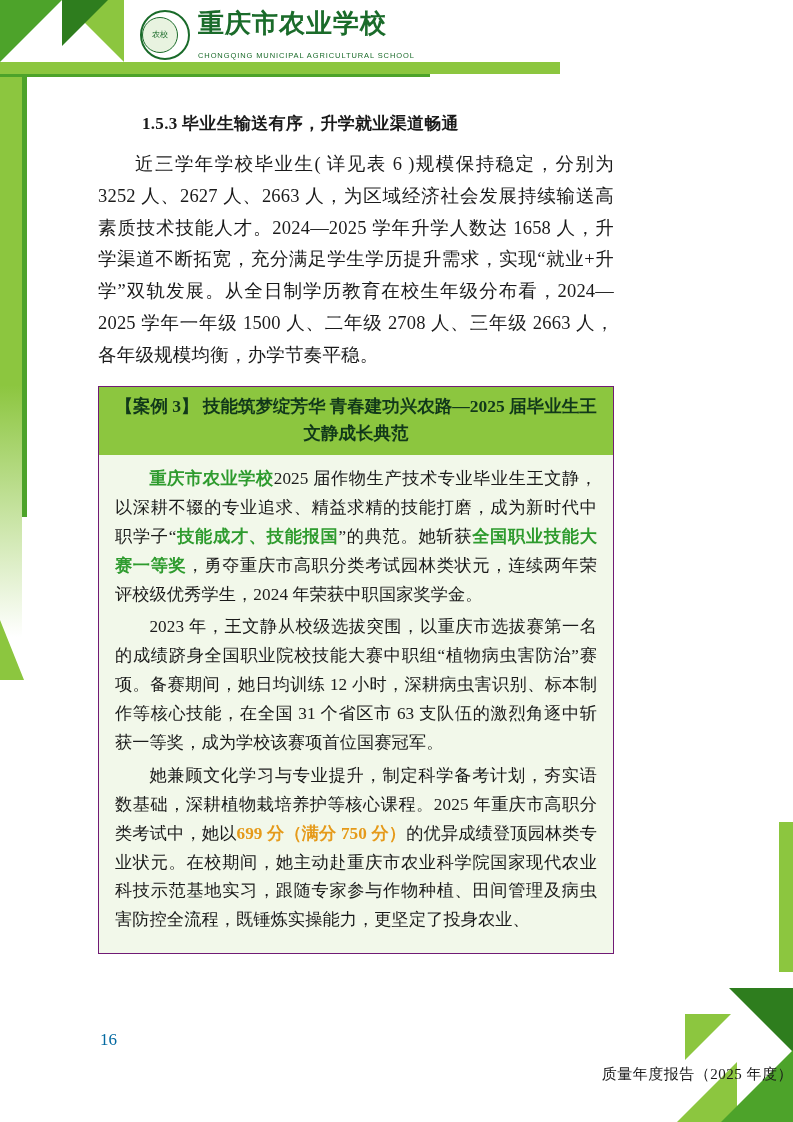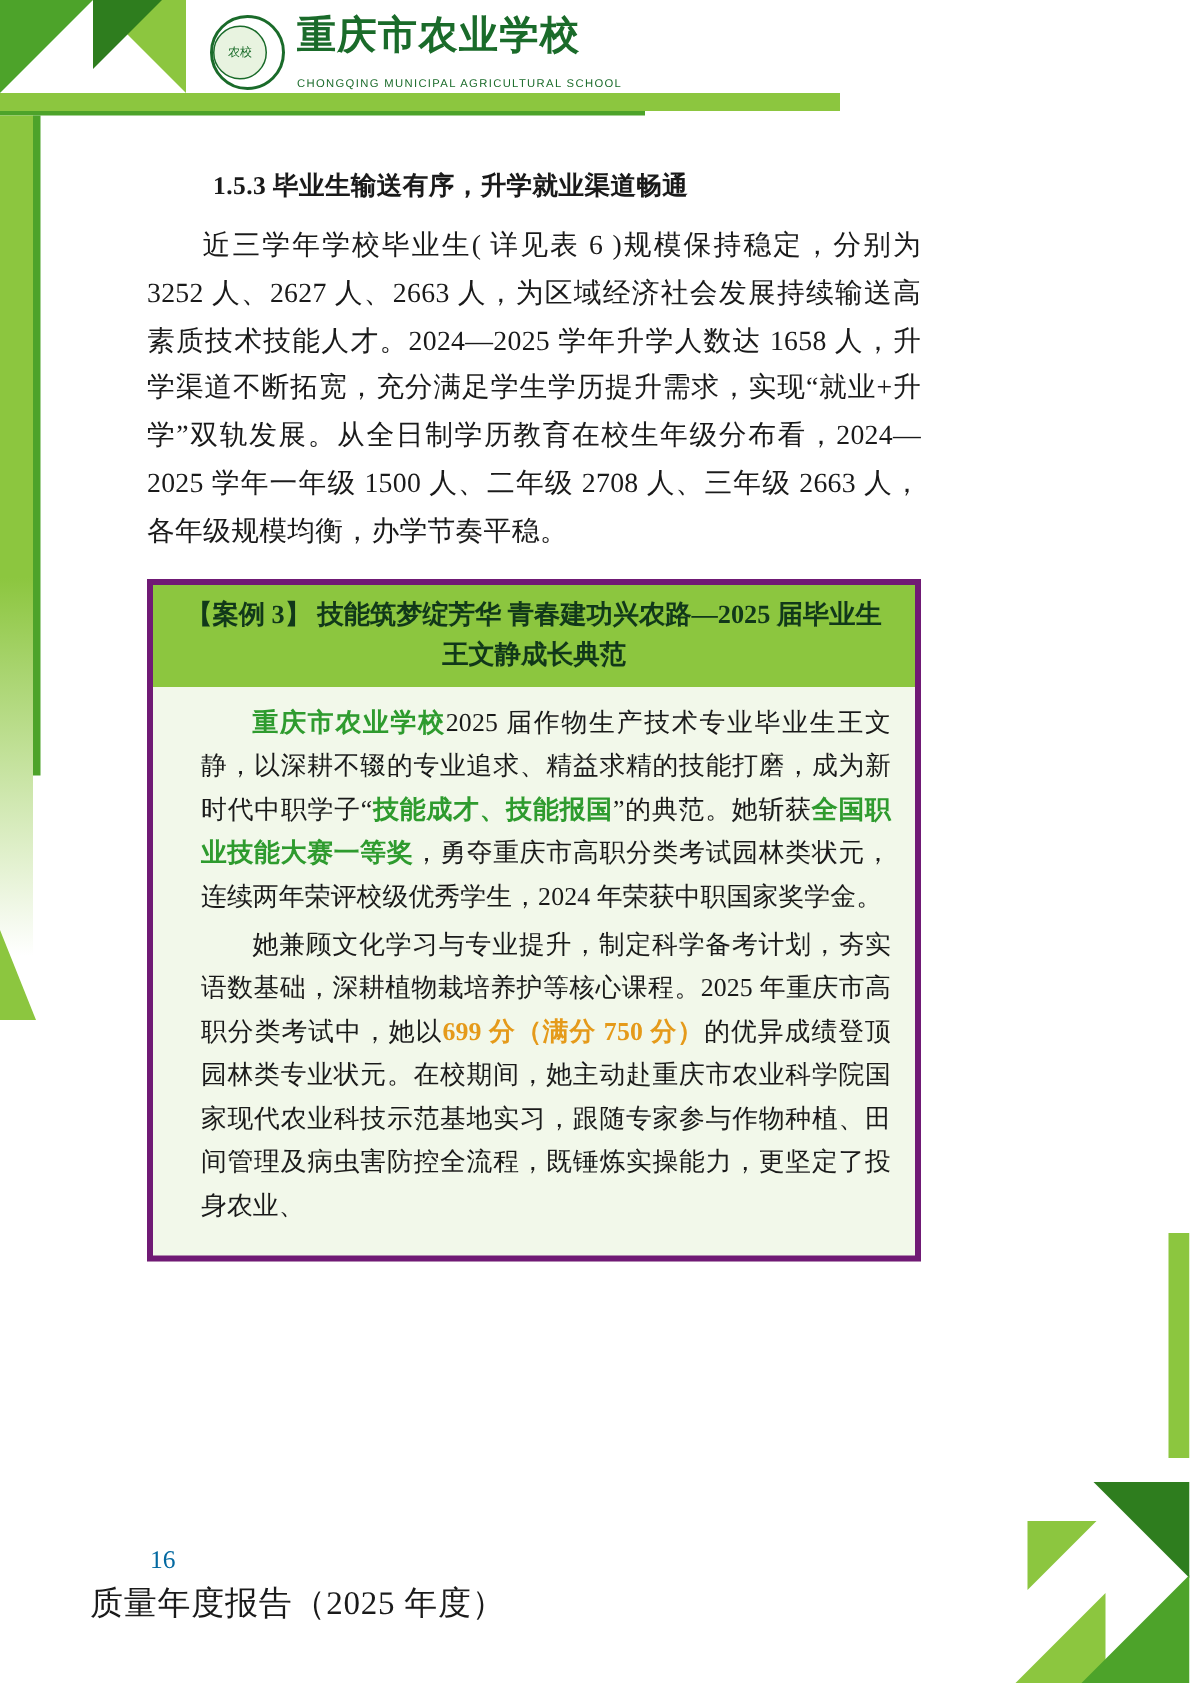--- a/index.html
+++ b/index.html
@@ -164,34 +164,34 @@
     line-height: 1.72;
     margin: 0 0 2px 0;
     text-align: justify;
     text-indent: 2em;
     letter-spacing: 0.2px;
   }
 
   
   #case-box {
     margin-top: 14px;
-    border: 4px solid #701a75;
+    border: 1px solid #701a75;
     background: #f2f8ea;
   }
   #case-title {
     background: #8cc63f;
     color: #11381a;
     font-weight: bold;
     font-size: 17.5px;
     line-height: 1.55;
     padding: 6px 14px 8px 14px;
     text-align: center;
   }
   #case-body {
-    padding: 10px 16px 14px 32px;
+    padding: 10px 16px 14px 16px;
   }
   #case-body p {
     font-size: 17.2px;
     line-height: 1.68;
     margin: 0 0 4px 0;
     text-align: justify;
     text-indent: 2em;
     letter-spacing: 0.1px;
   }
   .hl-green {
@@ -208,22 +208,22 @@
     position: absolute;
     left: 100px;
     bottom: 72px;
     font-size: 17px;
     color: #0369a1;
   }
   #footer-title {
     position: absolute;
     left: 0; right: 0;
     bottom: 38px;
-    text-align: left;
-    font-size: 22px;
+    text-align: right;
+    font-size: 15px;
     color: #1a1a1a;
     letter-spacing: 0.5px;
     padding-left: 60px;
   }
 </style>
 </head>
 <body>
 
 <div class="deco" id="deco-tl-green-1"></div>
 <div class="deco" id="deco-tl-light"></div>
@@ -256,19 +256,20 @@
 
   <p class="body-par">近三学年学校毕业生( 详见表 6 )规模保持稳定，分别为 3252 人、2627 人、2663 人，为区域经济社会发展持续输送高素质技术技能人才。2024—2025 学年升学人数达 1658 人，升学渠道不断拓宽，充分满足学生学历提升需求，实现“就业+升学”双轨发展。从全日制学历教育在校生年级分布看，2024—2025 学年一年级 1500 人、二年级 2708 人、三年级 2663 人，各年级规模均衡，办学节奏平稳。</p>
 
   <div id="case-box">
     <div id="case-title">
       <span>【案例 3】</span>
       <span>技能筑梦绽芳华 青春建功兴农路—2025 届毕业生王文静成长典范</span>
     </div>
     <div id="case-body">
       <p id="cp0"><span class="hl-green">重庆市农业学校</span><span>2025 届作物生产技术专业毕业生王文静，以深耕不辍的专业追求、精益求精的技能打磨，成为新时代中职学子“</span><span class="hl-green">技能成才、技能报国</span><span>”的典范。她斩获</span><span class="hl-green">全国职业技能大赛一等奖</span><span>，勇夺重庆市高职分类考试园林类状元，连续两年荣评校级优秀学生，2024 年荣获中职国家奖学金。</span></p>
+      <p id="cp1"><span>2023 年，王文静从校级选拔突围，以重庆市选拔赛第一名的成绩跻身全国职业院校技能大赛中职组“植物病虫害防治”赛项。备赛期间，她日均训练 12 小时，深耕病虫害识别、标本制作等核心技能，在全国 31 个省区市 63 支队伍的激烈角逐中斩获一等奖，成为学校该赛项首位国赛冠军。</span></p>
       <p id="cp2"><span>她兼顾文化学习与专业提升，制定科学备考计划，夯实语数基础，深耕植物栽培养护等核心课程。2025 年重庆市高职分类考试中，她以</span><span class="hl-orange">699 分（满分 750 分）</span><span>的优异成绩登顶园林类专业状元。在校期间，她主动赴重庆市农业科学院国家现代农业科技示范基地实习，跟随专家参与作物种植、田间管理及病虫害防控全流程，既锤炼实操能力，更坚定了投身农业、</span></p>
     </div>
   </div>
 </div>
 
 <div id="page-number">16</div>
 <div id="footer-title">质量年度报告（2025 年度）</div>
 
 </body></html>

